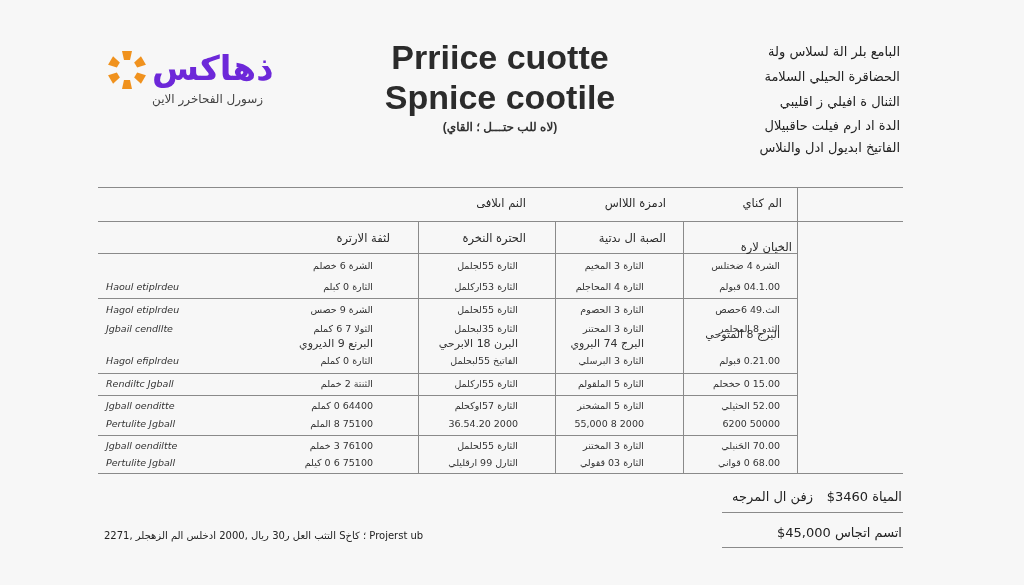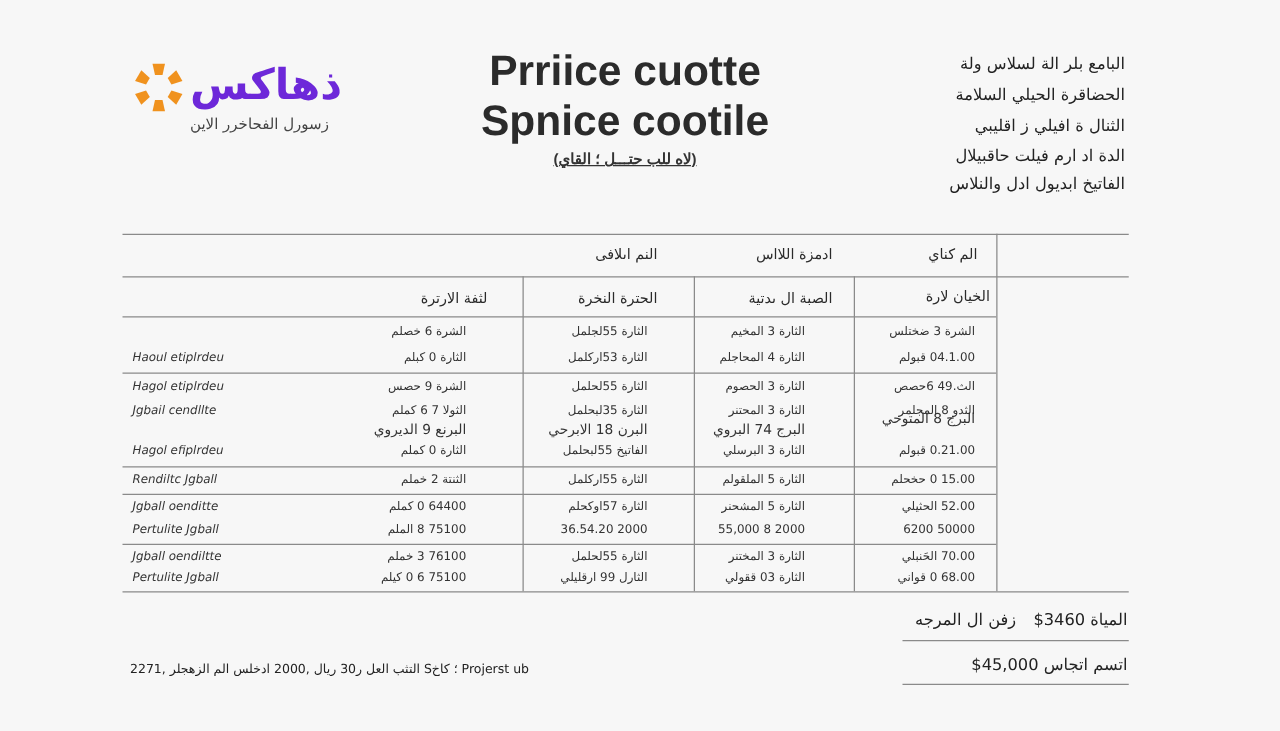--- a/index.html
+++ b/index.html
@@ -11,21 +11,21 @@
   }
   .abs { position:absolute; }
   
   .logo-icon { left:105px; top:48px; width:44px; height:44px; }
   .logo-word { left:152px; top:48px; font-size:34px; font-weight:bold; color:#6d28d9; letter-spacing:-1px; direction:rtl; }
   .logo-sub { left:152px; top:92px; font-size:12px; color:#444; direction:rtl; width:120px; text-align:left; }
   
   .title { left:330px; width:340px; text-align:center; font-family:"Liberation Sans", sans-serif; font-weight:bold; color:#2b2b2b; }
   .title1 { top:38px; font-size:34px; }
   .title2 { top:78px; font-size:34px; }
-  .subtitle { top:120px; font-size:12px; color:#333; direction:rtl;text-decoration:underline; }
+  .subtitle { top:120px; font-size:12px; color:#333; direction:rtl; }
   
   .addr { right:124px; font-size:13px; color:#222; direction:rtl; text-align:right; width:170px; }
   
   .hline { position:absolute; height:1px; background:#8a8a8a; }
   .vline { position:absolute; width:1px; background:#8a8a8a; }
   .cell { position:absolute; font-size:9.5px; color:#333; white-space:nowrap; }
   .cell.rtl { direction:rtl; text-align:right; }
   .cell.ltr { text-align:left;font-style:italic; }
   .hdr { position:absolute; font-size:11.5px; color:#2a2a2a; direction:rtl; white-space:nowrap; }
   .small { font-size:11px; }
@@ -74,29 +74,29 @@
 
   <div class="vline" style="left:797px; top:187px; height:286px;"></div>
   <div class="vline" style="left:683px; top:221px; height:252px;"></div>
   <div class="vline" style="left:555px; top:221px; height:252px;"></div>
   <div class="vline" style="left:418px; top:221px; height:252px;"></div>
 
   <div class="hdr" style="right:242px; top:196px;">الم كناي</div>
   <div class="hdr" style="right:358px; top:196px;">ادمزة اللااس</div>
   <div class="hdr" style="right:498px; top:196px;">النم اىلافى</div>
 
-  <div class="hdr" style="right:232px; top:230px;">الخيان لارة</div>
+  <div class="hdr" style="right:232px; top:240px;">الخيان لارة</div>
   <div class="hdr" style="right:358px; top:231px;">الصبة ال ىدتية</div>
   <div class="hdr" style="right:498px; top:231px;">الحترة النخرة</div>
   <div class="hdr" style="right:634px; top:231px;">لثفة الارترة</div>
 
   <div class="cell rtl" style="right:651px; top:260px;">الشرة 6 خصلم</div>
   <div class="cell rtl" style="right:506px; top:260px;">الثارة 55لجلمل</div>
   <div class="cell rtl" style="right:380px; top:260px;">الثارة 3 المخيم</div>
-  <div class="cell rtl" style="right:244px; top:260px;">الشرة 3 ضختلس</div>
+  <div class="cell rtl" style="right:244px; top:260px;">الشرة 4 ضختلس</div>
 
   <div class="cell ltr" style="left:106px; top:281px;">Haoul etiplrdeu</div>
   <div class="cell rtl" style="right:651px; top:281px;">الثارة 0 كبلم</div>
   <div class="cell rtl" style="right:506px; top:281px;">الثارة 53اركلمل</div>
   <div class="cell rtl" style="right:380px; top:281px;">الثارة 4 المحاجلم</div>
   <div class="cell rtl" style="right:244px; top:281px;">04.1.00 قبولم</div>
 
   <div class="cell ltr" style="left:106px; top:304px;">Hagol etiplrdeu</div>
   <div class="cell rtl" style="right:651px; top:304px;">الشرة 9 حصس</div>
   <div class="cell rtl" style="right:506px; top:304px;">الثارة 55لحلمل</div>

